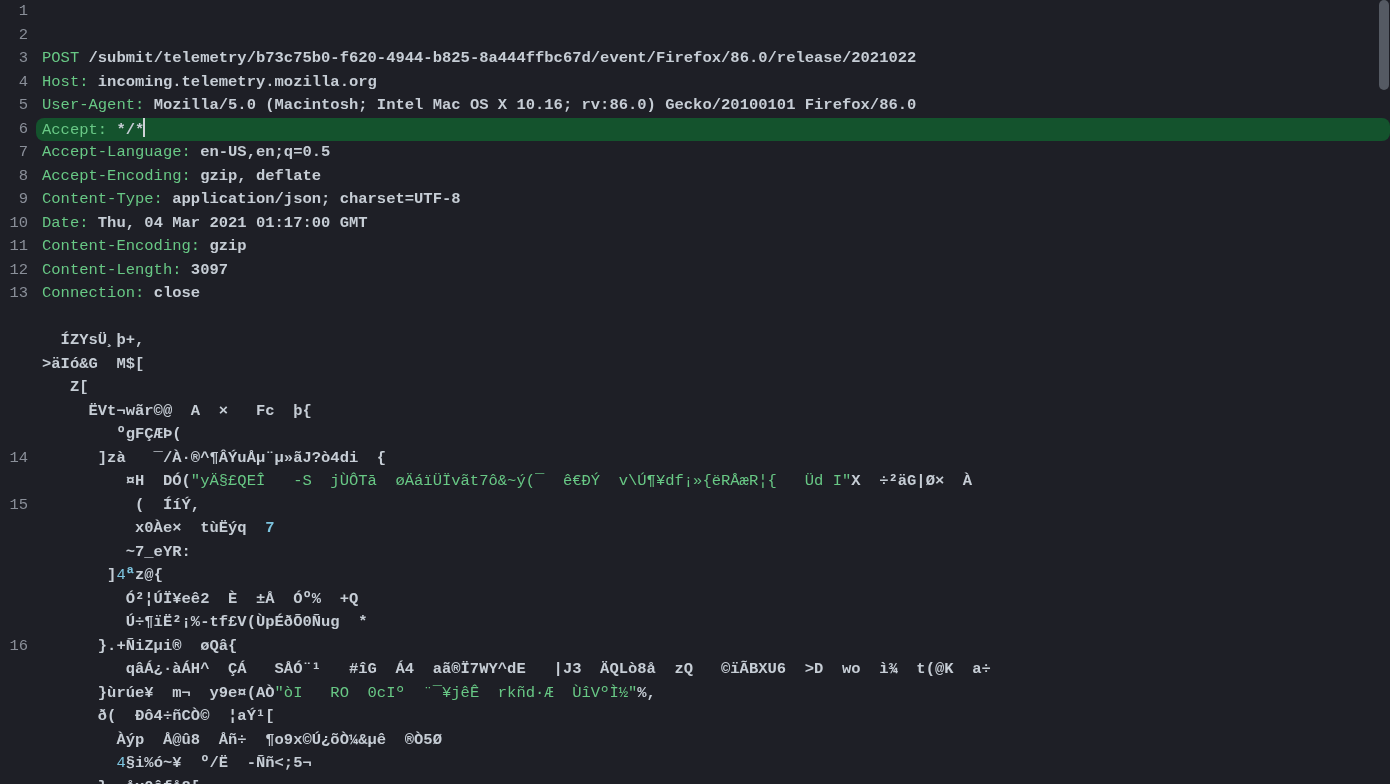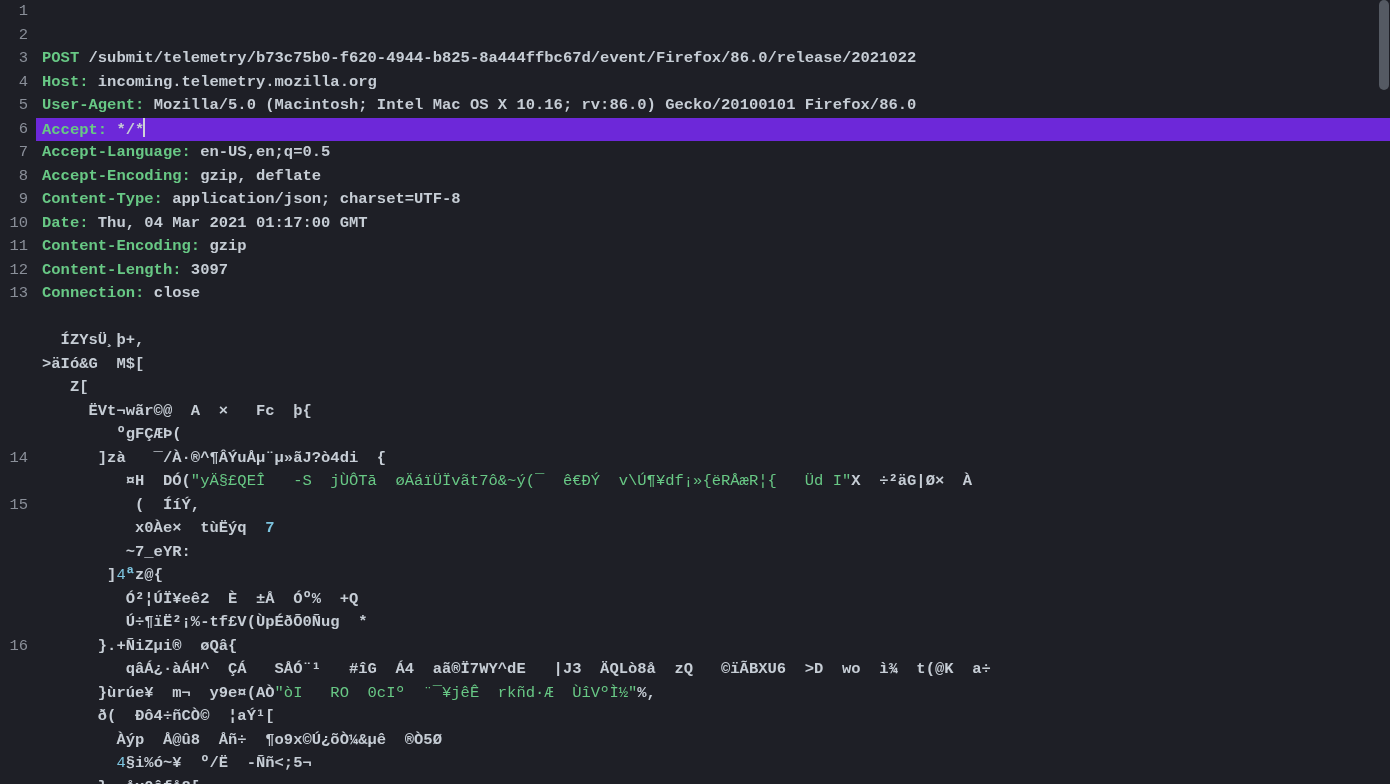--- a/index.html
+++ b/index.html
@@ -35,23 +35,24 @@
   .line {
     height: 23.5px;
     white-space: pre;
     padding-left: 6px;
   }
   .gline {
     height: 23.5px;
     white-space: pre;
   }
   .hl {
-    background: #6d28d9;
+    background: #14532d;
+    border-radius: 8px;
   }
-  .kw { color: #68c885; font-weight: bold; }   
+  .kw { color: #68c885; font-weight: normal; }   
   .str { color: #68c885; }                      
   .plain { color: #c6cdd5; font-weight: bold; }
   .num { color: #7dc4df; }
   .numb { color: #7dc4df; font-weight: bold; }
   .cursor {
     display: inline-block;
     width: 2px;
     height: 19px;
     background: #cfd3d8;
     vertical-align: -3px;

